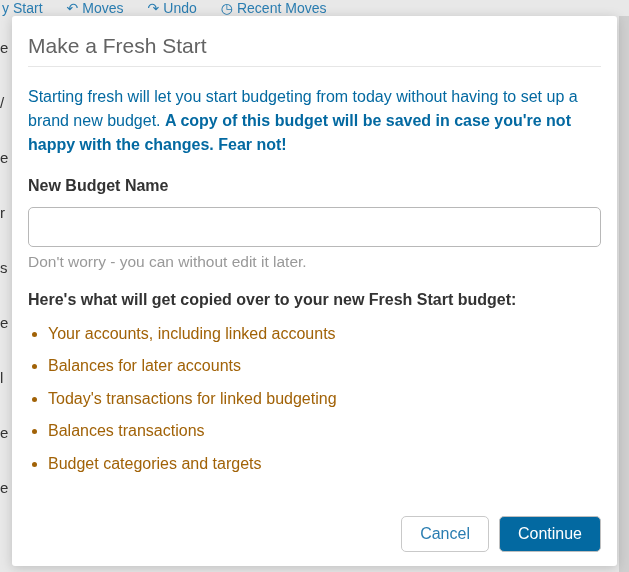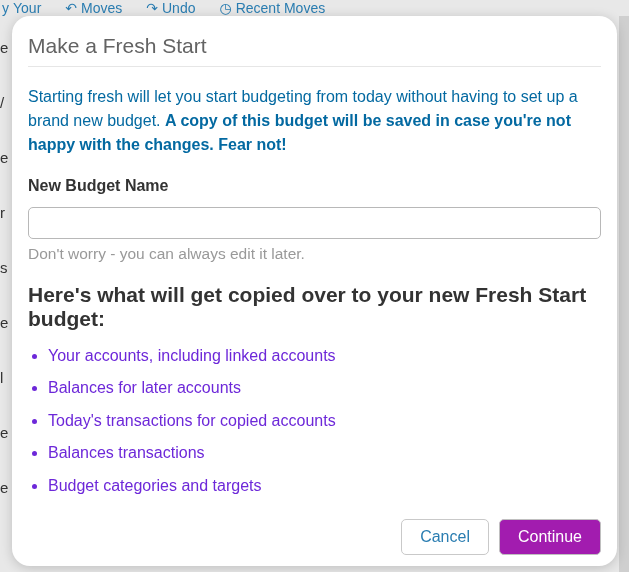--- a/index.html
+++ b/index.html
@@ -43,21 +43,21 @@
     width: 10px;
     background: #cfcfcf;
   }
   .modal {
     position: absolute;
     top: 16px;
     left: 12px;
     right: 12px;
     bottom: 6px;
     background: #fff;
-    border-radius: 18px;
+    border-radius: 3px;
     box-shadow: 0 2px 12px rgba(0,0,0,0.18);
     padding: 18px 16px 14px 16px;
     display: flex;
     flex-direction: column;
   }
   .modal-title {
     font-size: 21px;
     color: #636363;
     font-weight: 400;
     padding-bottom: 8px;
@@ -86,30 +86,30 @@
     padding: 6px 10px;
     outline: none;
   }
   .help-text {
     font-size: 15.5px;
     color: #999;
     margin-top: 6px;
     margin-bottom: 20px;
   }
   .copy-heading {
-    font-size: 21px;
+    font-size: 16px;
     font-weight: 700;
     color: #333;
     margin-bottom: 14px;
   }
   .copy-list {
     list-style: disc;
     padding-left: 20px;
     font-size: 16px;
-    color: #6d28d9;
+    color: #a16207;
   }
   .copy-list li {
     margin-bottom: 10px;
     line-height: 1.4;
   }
   .footer {
     margin-top: auto;
     display: flex;
     justify-content: flex-end;
     gap: 10px;
@@ -125,30 +125,30 @@
     display: inline-flex;
     align-items: center;
     justify-content: center;
   }
   .btn-cancel {
     background: #fff;
     border: 1px solid #c9c9c9;
     color: #2a7db1;
   }
   .btn-continue {
-    background: #a21caf;
+    background: #0369a1;
     border: 1px solid #bfbfbf;
     color: #fff;
   }
 </style>
 </head>
 <body>
 
 <div class="bg-toolbar">
-  <span>y <span>Your</span></span>
+  <span>y <span>Start</span></span>
   <span>↶ <span>Moves</span></span>
   <span>↷ <span>Undo</span></span>
   <span>◷ <span>Recent Moves</span></span>
 </div>
 
 <div class="bg-left-letters" id="bg-left">
     <div>e</div>
     <div>/</div>
     <div>e</div>
     <div>r</div>
@@ -162,27 +162,27 @@
 
 <div class="modal">
   <h1 class="modal-title">Make a Fresh Start</h1>
 
   <p class="desc">
     <span>Starting fresh will let you start budgeting from today without having to set up a brand new budget. </span><strong>A copy of this budget will be saved in case you're not happy with the changes. Fear not!</strong>
   </p>
 
   <label class="field-label">New Budget Name</label>
   <input type="text" class="text-input" value="" style="">
-  <div class="help-text">Don't worry - you can always edit it later.</div>
+  <div class="help-text">Don't worry - you can without edit it later.</div>
 
   <div class="copy-heading">Here's what will get copied over to your new Fresh Start budget:</div>
   <ul class="copy-list" id="copy-list">
       <li>Your accounts, including linked accounts</li>
       <li>Balances for later accounts</li>
-      <li>Today's transactions for copied accounts</li>
+      <li>Today's transactions for linked budgeting</li>
       <li>Balances transactions</li>
       <li>Budget categories and targets</li>
     </ul>
 
   <div class="footer">
     <button class="btn btn-cancel">Cancel</button>
     <button class="btn btn-continue">Continue</button>
   </div>
 </div>
 

